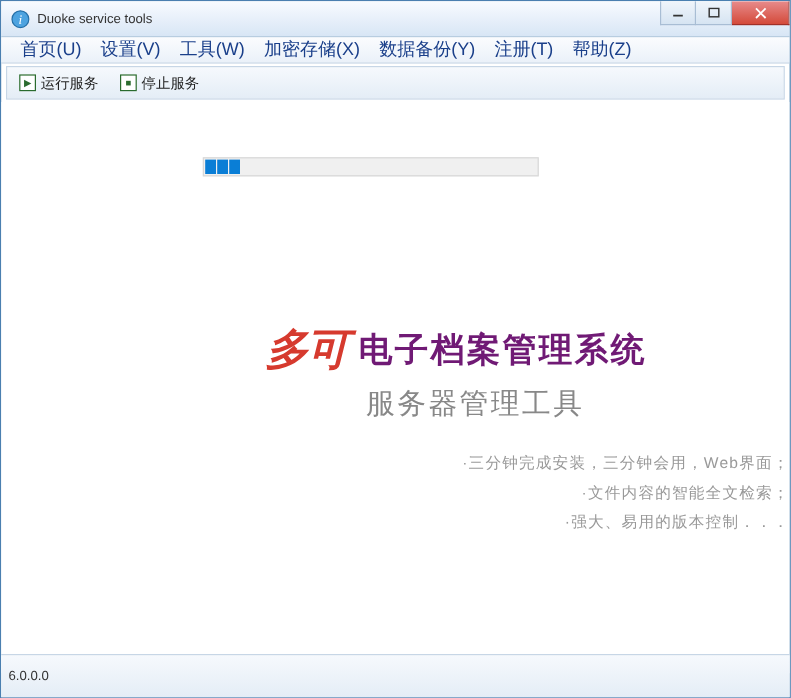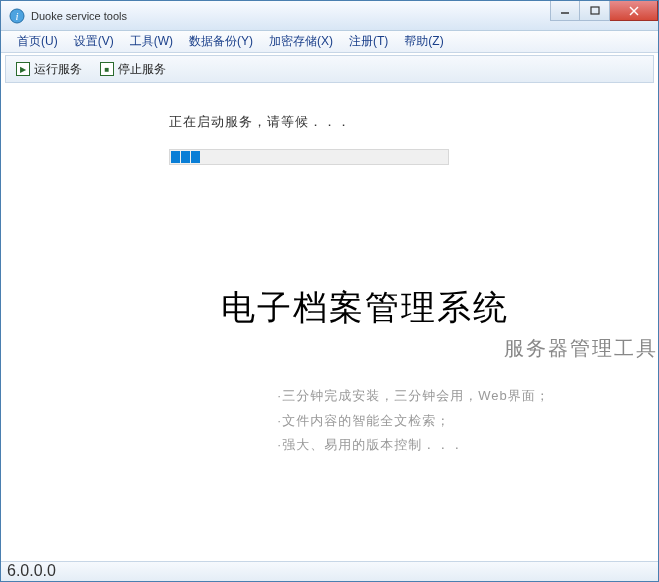--- a/index.html
+++ b/index.html
@@ -43,21 +43,21 @@
 .menubar {
   height: 22px;
   background: linear-gradient(to bottom, #fbfcfe, #eaf1f9);
   border-bottom: 1px solid #c7d6e6;
   display: flex; align-items: center;
   padding-left: 8px;
 }
 .menu-item {
   color: #1a3f8a;
   padding: 18px 8px;
-  font-size: 12px;
+  font-size: 15px;
   cursor: default;
 }
 .toolbar {
   height: 28px;
   background: linear-gradient(to bottom, #f6f9fd, #e4edf6);
   border: 1px solid #c7d6e6;
   margin: 2px 4px;
   display: flex; align-items: center;
   padding-left: 4px;
 }
@@ -108,51 +108,51 @@
 }
 .brand-logo {
   color: #d63a2e;
   font-size: 36px;
   font-weight: bold;
   font-style: italic;
   letter-spacing: -2px;
   margin-right: 10px;
 }
 .brand-title {
-  color: #000000;
-  font-size: 34px;
-  font-weight: normal;
+  color: #701a75;
+  font-size: 28px;
+  font-weight: bold;
   letter-spacing: 2px;
 }
 .brand-sub {
   color: #888;
-  font-size: 20px;
+  font-size: 24px;
   margin-left: 254px;
-  text-align: right;
+  text-align: left;
   margin-top: 4px;
   letter-spacing: 2px;
 }
 .features {
   margin: 22px 0 0 226px;
-  text-align: left;
+  text-align: right;
 }
 .feature-item {
   color: #999; font-size: 13px;
   line-height: 1.9;
   letter-spacing: 1px;
 }
 .statusbar {
   position: absolute;
   bottom: 1px; left: 1px; right: 1px;
-  height: 20px;
+  height: 36px;
   background: linear-gradient(to bottom, #f6f9fd, #e4edf6);
   border-top: 1px solid #c7d6e6;
   padding-left: 6px;
-  font-size: 16px; color: #333;
-  display: flex; align-items: flex-start;
+  font-size: 11px; color: #333;
+  display: flex; align-items: center;
 }
 </style>
 </head>
 <body>
 
 <div class="titlebar">
   <span class="app-icon">
     <svg width="16" height="16" viewBox="0 0 16 16">
         <circle cx="8" cy="8" r="7" fill="#4da3e0" stroke="#2670a8" stroke-width="1"></circle>
         <text x="8" y="12" text-anchor="middle" font-size="11" font-style="italic" fill="#fff" font-family="Georgia">i</text>
@@ -176,47 +176,47 @@
           <line x1="10" y1="2" x2="2" y2="10" stroke="#fff" stroke-width="1.5"></line>
         </svg>
       </div>
   </div>
 </div>
 
 <div class="menubar">
   <span class="menu-item">首页(U)</span>
   <span class="menu-item">设置(V)</span>
   <span class="menu-item">工具(W)</span>
+  <span class="menu-item">加密存储(X)</span>
   <span class="menu-item">数据备份(Y)</span>
-  <span class="menu-item">加密存储(X)</span>
   <span class="menu-item">注册(T)</span>
   <span class="menu-item">帮助(Z)</span>
 </div>
 
 <div class="toolbar">
   <div class="tool-btn">
     <span class="tool-icon">▶</span>
     <span>运行服务</span>
   </div>
   <div class="tool-btn">
     <span class="tool-icon">■</span>
     <span>停止服务</span>
   </div>
 </div>
 
 <div class="content">
-  <div class="status-line">正在启动服务，请等候．．．</div>
   <div class="progress-wrap">
     <div class="progress-block"></div>
     <div class="progress-block"></div>
     <div class="progress-block"></div>
   </div>
 
   <div class="brand-section">
     <div class="brand-row">
+      <span class="brand-logo">多可</span>
       <span class="brand-title">电子档案管理系统</span>
     </div>
     <div class="brand-sub">服务器管理工具</div>
     <div class="features">
       <div class="feature-item">·三分钟完成安装，三分钟会用，Web界面；</div>
       <div class="feature-item">·文件内容的智能全文检索；</div>
       <div class="feature-item">·强大、易用的版本控制．．．</div>
     </div>
   </div>
 </div>

